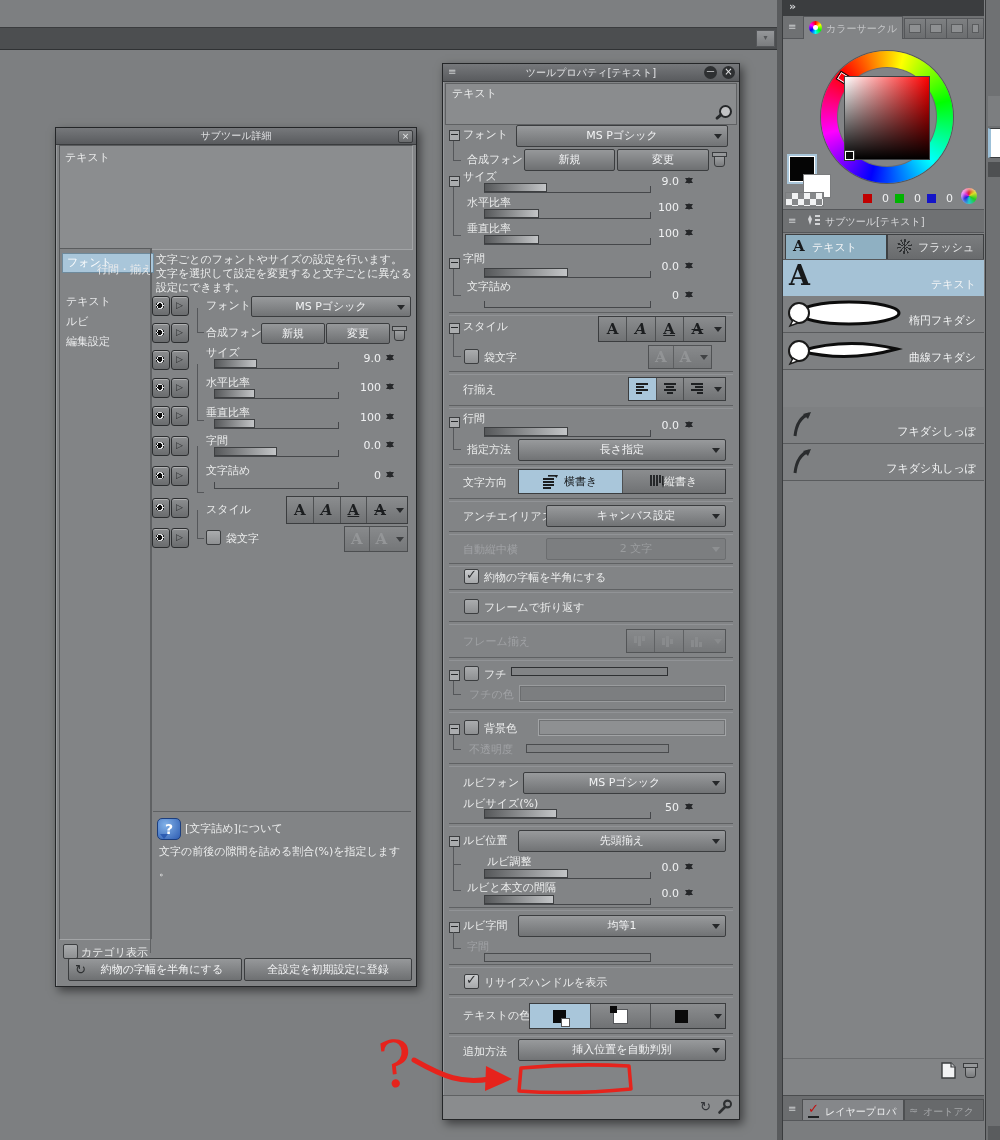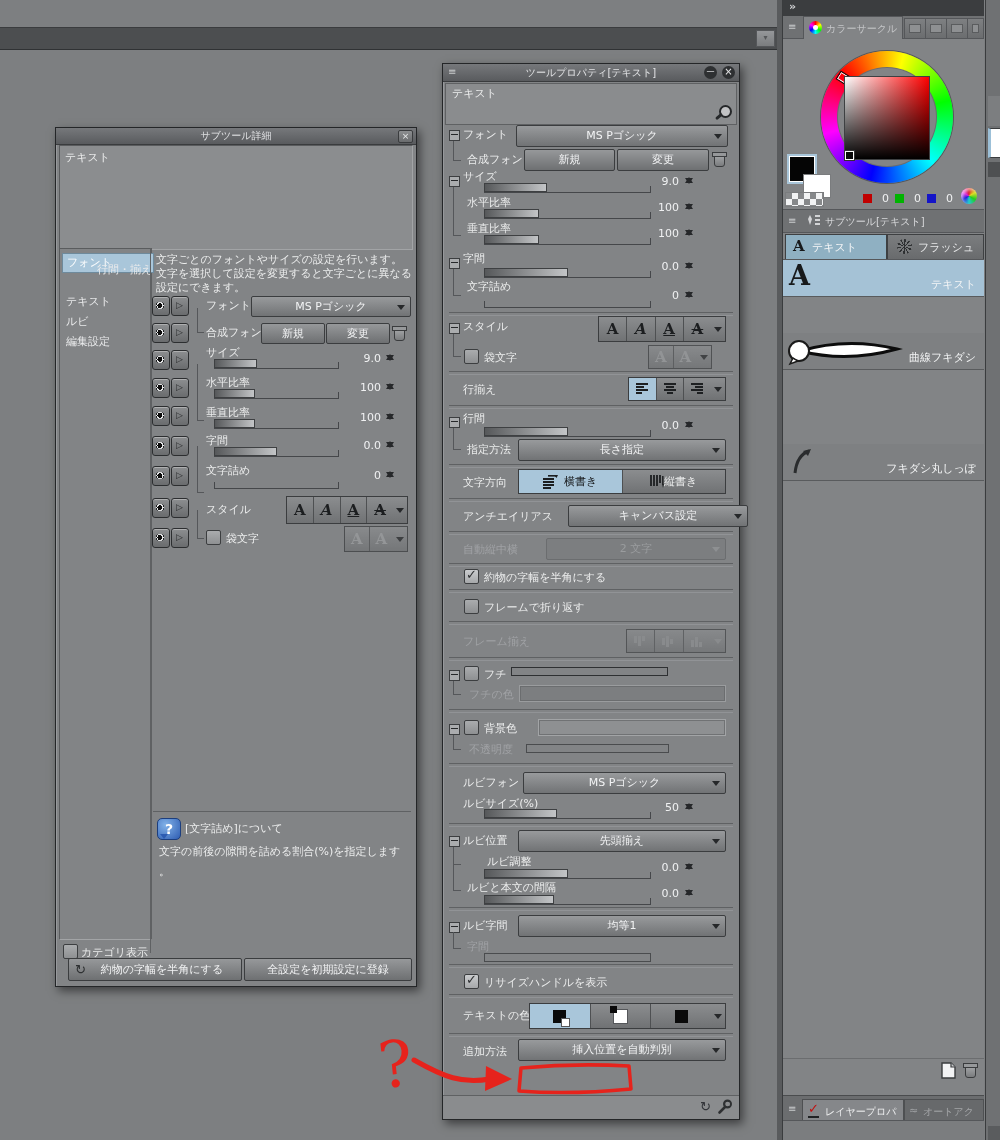--- a/index.html
+++ b/index.html
@@ -463,21 +463,21 @@
             <rect x="12" y="1" width="1.6" height="9"></rect>
           </g>
         </svg>
       <span style="color:#eceded;font-size:11px;margin-left:0;">縦書き</span>
     </div>
   </div>
 
   <div class="divider" style="top:434px;"></div>
 
   <span class="lbl" style="left:20px;top:446px;">アンチエイリアス</span>
-  <div class="dd" style="left:103px;top:441px;width:178px;height:20px;line-height:20px;margin-left:22px;"><span>キャンバス設定</span><i class="dar"></i></div>
+  <div class="dd" style="left:103px;top:441px;width:178px;height:20px;line-height:20px;"><span>キャンバス設定</span><i class="dar"></i></div>
 
   <div class="divider" style="top:467px;"></div>
 
   <span class="lbl dis" style="left:20px;top:479px;">自動縦中横</span>
   <div class="dd dis" style="left:103px;top:474px;width:178px;height:20px;line-height:20px;"><span>2 文字</span><i class="dar"></i></div>
 
   <div class="divider" style="top:499px;"></div>
 
   <span class="chk" style="left:21px;top:505px;">
       <span class="mark">✓</span>
@@ -699,28 +699,43 @@
     </div>
     <div class="abs" style="left:104px;top:24px;width:95px;height:24px;background:linear-gradient(#7b7d7f,#696b6d);border:1px solid #3e4042;">
       <span style="position:absolute;left:9px;top:4px;width:15px;height:15px;border-radius:50%;background:repeating-conic-gradient(#2e3032 0 14deg,#77797b 14deg 36deg);"></span>
       <span style="position:absolute;left:30px;top:5px;font-size:11px;color:#e8e9ea;">フラッシュ</span>
     </div>
 
     <div class="abs rowline" style="left:0;top:49px;width:201px;height:36px;background:#a5c2d6;border-top:1px solid #55575a;">
       <span class="serifA" style="position:absolute;left:6px;top:0;font-size:27px;">A</span>
       <span class="toolname">テキスト</span>
     </div>
+    <div class="abs rowline" style="left:0;top:86px;width:201px;height:36px;background:#7e8082;">
+      <svg width="120" height="30" style="position:absolute;left:2px;top:3px;">
+        <ellipse cx="64" cy="14" rx="50" ry="11" fill="#fff" stroke="#0c0c0c" stroke-width="3"></ellipse>
+        <circle cx="14" cy="14" r="10" fill="#fff" stroke="#1a1a1a" stroke-width="2"></circle>
+        <path d="M8 21 l-3 6 8-3 z" fill="#fff" stroke="#1a1a1a" stroke-width="1.5"></path>
+      </svg>
+      <span class="toolname">楕円フキダシ</span>
+    </div>
     <div class="abs rowline" style="left:0;top:123px;width:201px;height:36px;background:#7e8082;">
       <svg width="120" height="30" style="position:absolute;left:2px;top:3px;">
         <path d="M15 15 Q62 1 112 13 Q62 27 15 15 Z" fill="#fff" stroke="#0c0c0c" stroke-width="3"></path>
         <circle cx="14" cy="15" r="10" fill="#fff" stroke="#1a1a1a" stroke-width="2"></circle>
         <path d="M8 22 l-3 6 8-3 z" fill="#fff" stroke="#1a1a1a" stroke-width="1.5"></path>
       </svg>
       <span class="toolname">曲線フキダシ</span>
     </div>
+    <div class="abs rowline" style="left:0;top:197px;width:201px;height:36px;background:#7e8082;">
+      <svg width="30" height="30" style="position:absolute;left:4px;top:3px;">
+        <path d="M22 4 Q10 8 8 26" fill="none" stroke="#2a2c2e" stroke-width="3"></path>
+        <path d="M24 2 l-8 2 5 5 z" fill="#2a2c2e"></path>
+      </svg>
+      <span class="toolname">フキダシしっぽ</span>
+    </div>
     <div class="abs rowline" style="left:0;top:234px;width:201px;height:36px;background:#7e8082;">
       <svg width="30" height="30" style="position:absolute;left:4px;top:3px;">
         <path d="M22 4 Q10 8 8 26" fill="none" stroke="#2a2c2e" stroke-width="3"></path>
         <path d="M24 2 l-8 2 5 5 z" fill="#2a2c2e"></path>
       </svg>
       <span class="toolname">フキダシ丸しっぽ</span>
     </div>
 
     <div class="abs" style="left:0;top:848px;width:201px;height:23px;border-top:1px solid #6b6d6f;">
       <svg width="15" height="17" style="position:absolute;right:28px;top:3px;">

